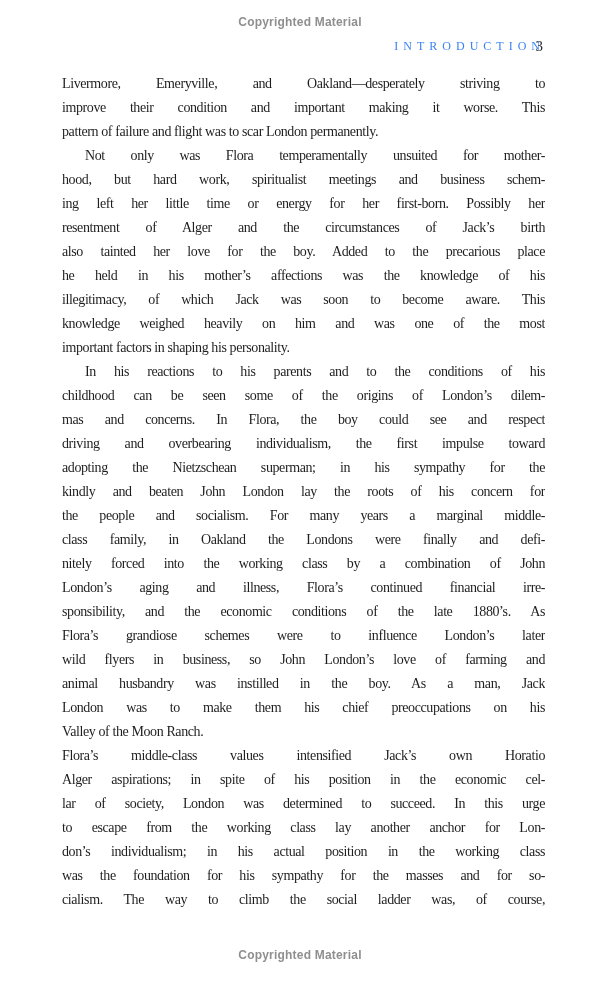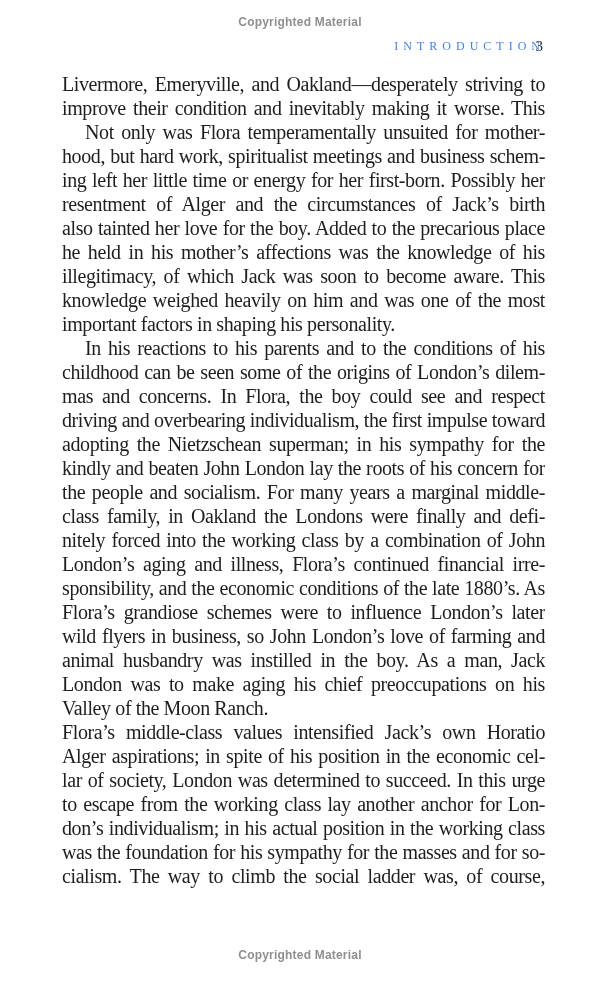--- a/index.html
+++ b/index.html
@@ -49,21 +49,21 @@
     top: -1px;
     font-family: "Liberation Serif", serif;
     font-size: 15px;
     color: #2d2d2d;
   }
   .body-text {
     position: absolute;
     left: 62px;
     top: 72px;
     width: 483px;
-    font-size: 20px;
+    font-size: 14px;
     letter-spacing: -0.4px;
     color: #1e1e1e;
   }
   .paragraph { margin: 0; padding: 0; }
   .tline {
     height: 24px;
     line-height: 24px;
     overflow: hidden;
     text-align: justify;
   }
@@ -85,21 +85,22 @@
   <div class="copyright top">Copyrighted Material</div>
 
   <div class="page-header">
     <span class="running-head">INTRODUCTION</span>
     <span class="page-number">3</span>
   </div>
 
   <div class="body-text">
       <div class="paragraph">
         <div class="tline jline">Livermore, Emeryville, and Oakland—desperately striving to</div>
-        <div class="tline jline">improve their condition and inevitably making it worse. This</div>
+        <div class="tline jline">improve their condition and important making it worse. This</div>
+        <div class="tline endline">pattern of failure and flight was to scar London permanently.</div>
       </div>
       <div class="paragraph">
         <div class="tline jline indent">Not only was Flora temperamentally unsuited for mother-</div>
         <div class="tline jline">hood, but hard work, spiritualist meetings and business schem-</div>
         <div class="tline jline">ing left her little time or energy for her first-born. Possibly her</div>
         <div class="tline jline">resentment of Alger and the circumstances of Jack’s birth</div>
         <div class="tline jline">also tainted her love for the boy. Added to the precarious place</div>
         <div class="tline jline">he held in his mother’s affections was the knowledge of his</div>
         <div class="tline jline">illegitimacy, of which Jack was soon to become aware. This</div>
         <div class="tline jline">knowledge weighed heavily on him and was one of the most</div>
@@ -113,21 +114,21 @@
         <div class="tline jline">adopting the Nietzschean superman; in his sympathy for the</div>
         <div class="tline jline">kindly and beaten John London lay the roots of his concern for</div>
         <div class="tline jline">the people and socialism. For many years a marginal middle-</div>
         <div class="tline jline">class family, in Oakland the Londons were finally and defi-</div>
         <div class="tline jline">nitely forced into the working class by a combination of John</div>
         <div class="tline jline">London’s aging and illness, Flora’s continued financial irre-</div>
         <div class="tline jline">sponsibility, and the economic conditions of the late 1880’s. As</div>
         <div class="tline jline">Flora’s grandiose schemes were to influence London’s later</div>
         <div class="tline jline">wild flyers in business, so John London’s love of farming and</div>
         <div class="tline jline">animal husbandry was instilled in the boy. As a man, Jack</div>
-        <div class="tline jline">London was to make aging his chief preoccupations on his</div>
+        <div class="tline jline">London was to make them his chief preoccupations on his</div>
         <div class="tline endline">Valley of the Moon Ranch.</div>
       </div>
       <div class="paragraph">
         <div class="tline jline">Flora’s middle-class values intensified Jack’s own Horatio</div>
         <div class="tline jline">Alger aspirations; in spite of his position in the economic cel-</div>
         <div class="tline jline">lar of society, London was determined to succeed. In this urge</div>
         <div class="tline jline">to escape from the working class lay another anchor for Lon-</div>
         <div class="tline jline">don’s individualism; in his actual position in the working class</div>
         <div class="tline jline">was the foundation for his sympathy for the masses and for so-</div>
         <div class="tline jline">cialism. The way to climb the social ladder was, of course,</div>

